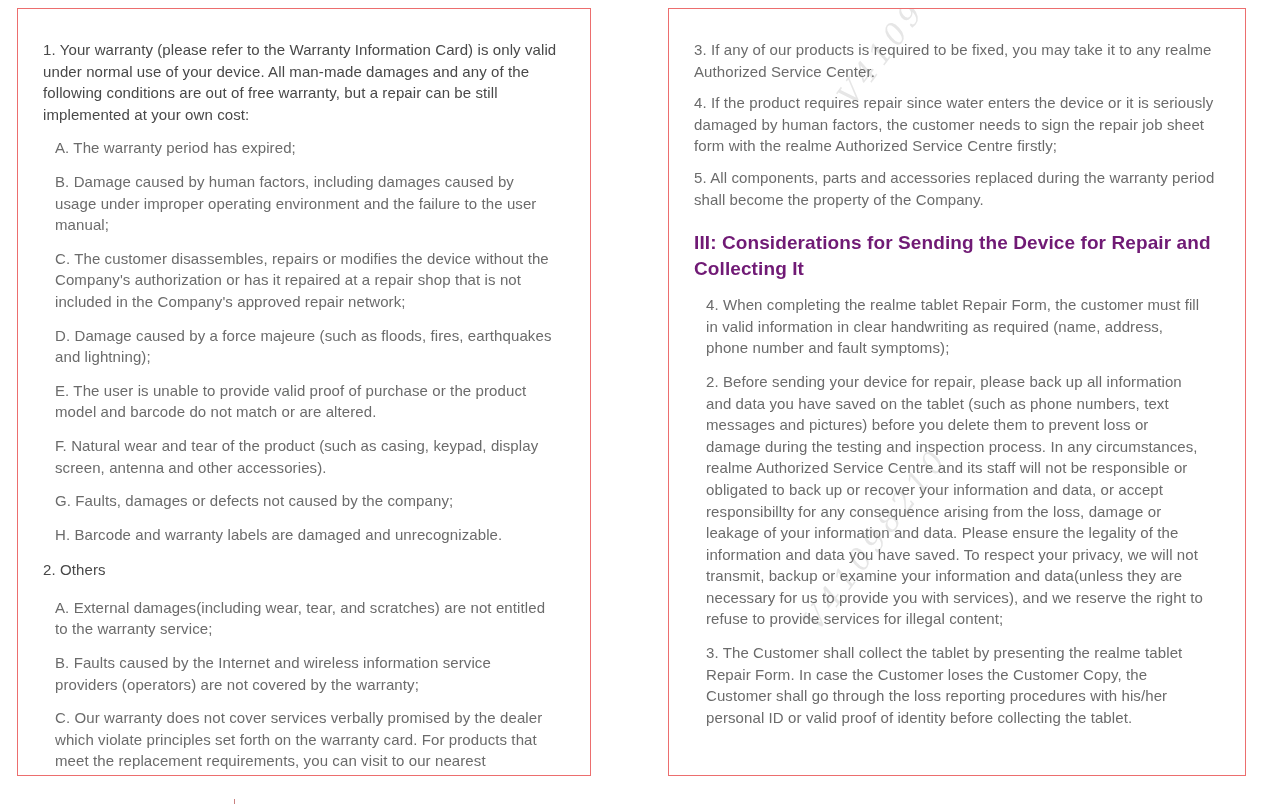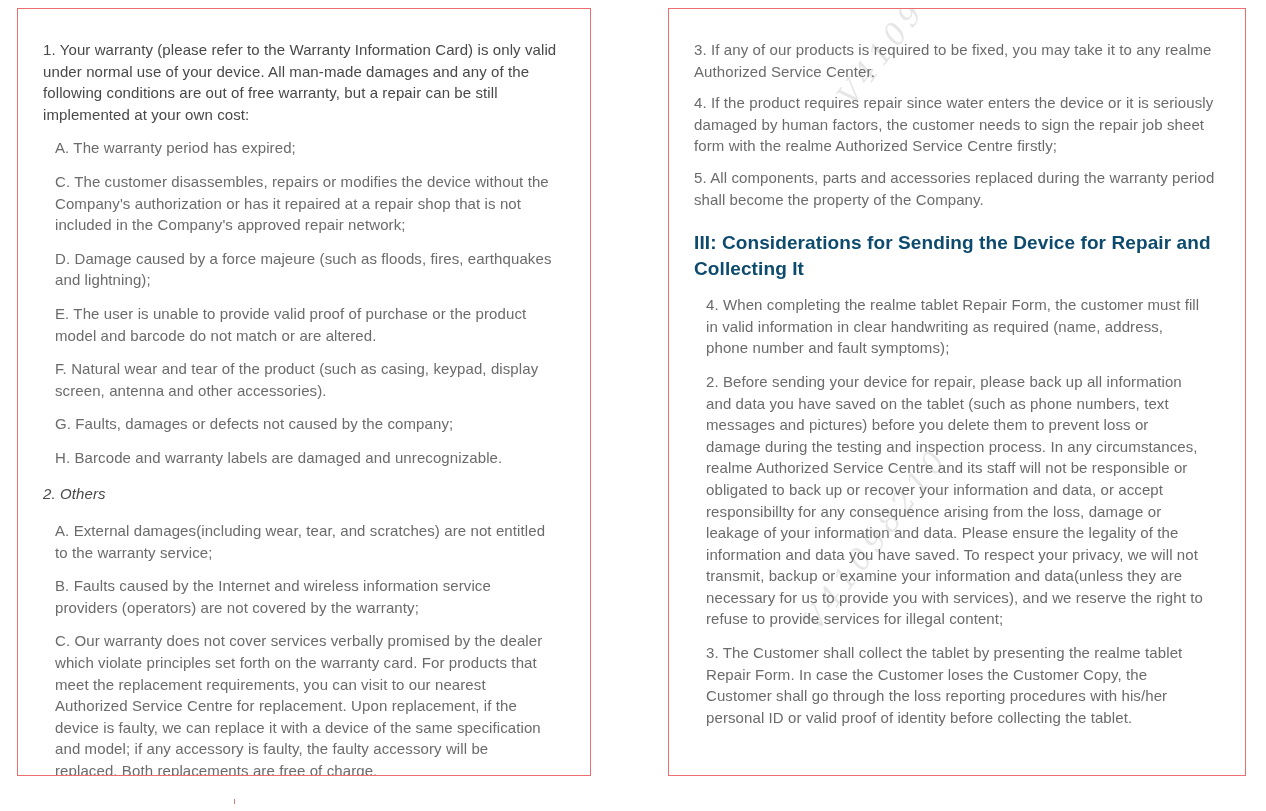--- a/index.html
+++ b/index.html
@@ -30,27 +30,27 @@
     font-size: 15px;
     line-height: 21.6px;
     color: #6b6b6b;
     letter-spacing: 0.1px;
   }
   .intro, .subhead {
     color: #484848;
     font-weight: 500;
     margin: 0 0 8px 0;
   }
-  .subhead { margin: 14px 0 16px 0; font-style: italic; }
+  .subhead { margin: 14px 0 16px 0; }
   .item { margin: 12px; }
   .para { margin: 0 0 10px 0; }
   .heading {
     font-size: 19px;
     line-height: 26px;
-    color: #0c4a6e;
+    color: #701a75;
     margin: 20px 0 6px 0;
     letter-spacing: 0.1px;
   }
   .watermark {
     position: absolute;
     white-space: nowrap;
     font-family: "DejaVu Serif", serif;
     font-style: italic;
     font-size: 30px;
     letter-spacing: 5px;
@@ -70,20 +70,21 @@
     background: #c9807f;
   }
 </style>
 </head>
 <body>
 
 <div class="page page-left">
   <div class="content">
     <p class="intro">1. Your warranty (please refer to the Warranty Information Card) is only valid under normal use of your device. All man-made damages and any of the following conditions are out of free warranty, but a repair can be still implemented at your own cost:</p>
     <p class="item">A. The warranty period has expired;</p>
+    <p class="item">B. Damage caused by human factors, including damages caused by usage under improper operating environment and the failure to the user manual;</p>
     <p class="item">C. The customer disassembles, repairs or modifies the device without the Company's authorization or has it repaired at a repair shop that is not included in the Company's approved repair network;</p>
     <p class="item">D. Damage caused by a force majeure (such as floods, fires, earthquakes and lightning);</p>
     <p class="item">E. The user is unable to provide valid proof of purchase or the product model and barcode do not match or are altered.</p>
     <p class="item">F. Natural wear and tear of the product (such as casing, keypad, display screen, antenna and other accessories).</p>
     <p class="item">G. Faults, damages or defects not caused by the company;</p>
     <p class="item">H. Barcode and warranty labels are damaged and unrecognizable.</p>
     <p class="subhead">2. Others</p>
     <p class="item">A. External damages(including wear, tear, and scratches) are not entitled to the warranty service;</p>
     <p class="item">B. Faults caused by the Internet and wireless information service providers (operators) are not covered by the warranty;</p>
     <p class="item">C. Our warranty does not cover services verbally promised by the dealer which violate principles set forth on the warranty card. For products that meet the replacement requirements, you can visit to our nearest Authorized Service Centre for replacement. Upon replacement, if the device is faulty, we can replace it with a device of the same specification and model; if any accessory is faulty, the faulty accessory will be replaced. Both replacements are free of charge.</p>

